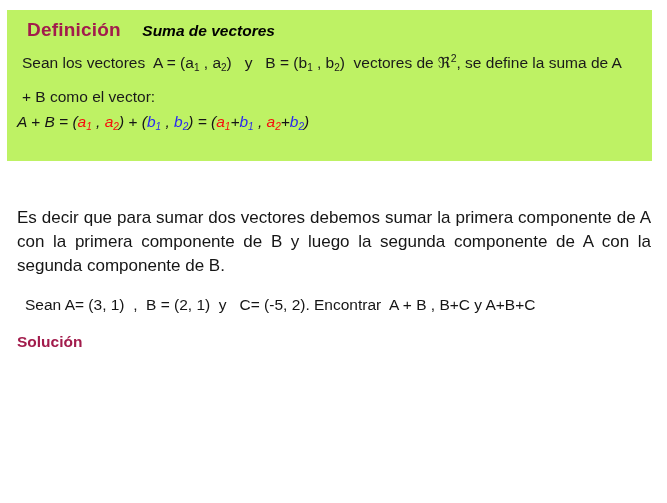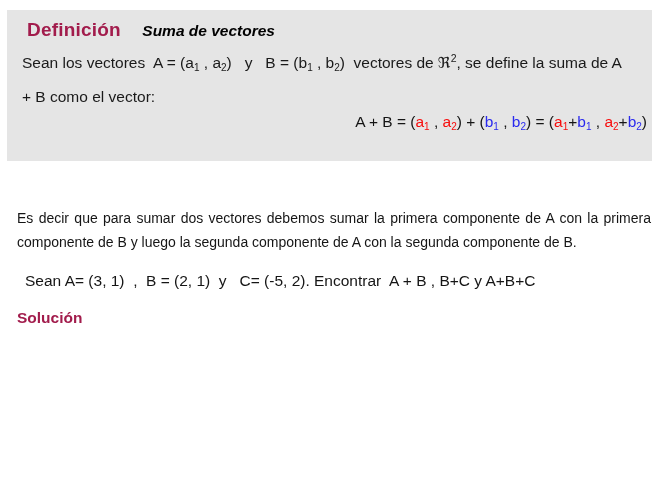--- a/index.html
+++ b/index.html
@@ -13,23 +13,23 @@
     overflow: hidden;
   }
 
   
   .def-box {
     position: absolute;
     left: 7px;
     top: 10px;
     width: 645px;
     height: 151px;
-    background: #e5e5e5;
+    background: #bef264;
     box-sizing: border-box;
-    padding: 9px 5px 0 10px;
+    padding: 9px 11px 0 10px;
   }
   .def-head { margin-left: 10px; }
   .def-title {
     color: #A21C4C;
     font-size: 19px;
     font-weight: bold;
     letter-spacing: 0.2px;
   }
   .def-subtitle {
     color: #000000;
@@ -40,23 +40,24 @@
   }
   .def-body {
     margin: 5px 0 0 5px;
     font-size: 15.5px;
     line-height: 33px;
     white-space: pre-wrap;
     color: #1a1a1a;
   }
   .formula {
     margin-top: 0px;
-    text-align: right;
+    text-align: left;
     font-size: 15.5px;
     white-space: pre-wrap;
+    font-style: italic;
   }
   .red  { color: #F70D0D; }
   .blue { color: #2A2AEF; }
   sub {
     font-size: 10px;
     line-height: 0;
     vertical-align: -3px;
   }
   sup.exp {
     font-size: 10.5px;
@@ -67,21 +68,21 @@
 
   
   .content {
     position: absolute;
     left: 17px;
     top: 161px;
     width: 634px;
   }
   .para {
     margin: 45px 0 0 0;
-    font-size: 14px;
+    font-size: 17px;
     line-height: 24px;
     text-align: justify;
   }
   .sec-label {
     margin: 18px 0 0 0;
     color: #A21C4C;
     font-size: 15.5px;
     font-weight: bold;
   }
   .line {

